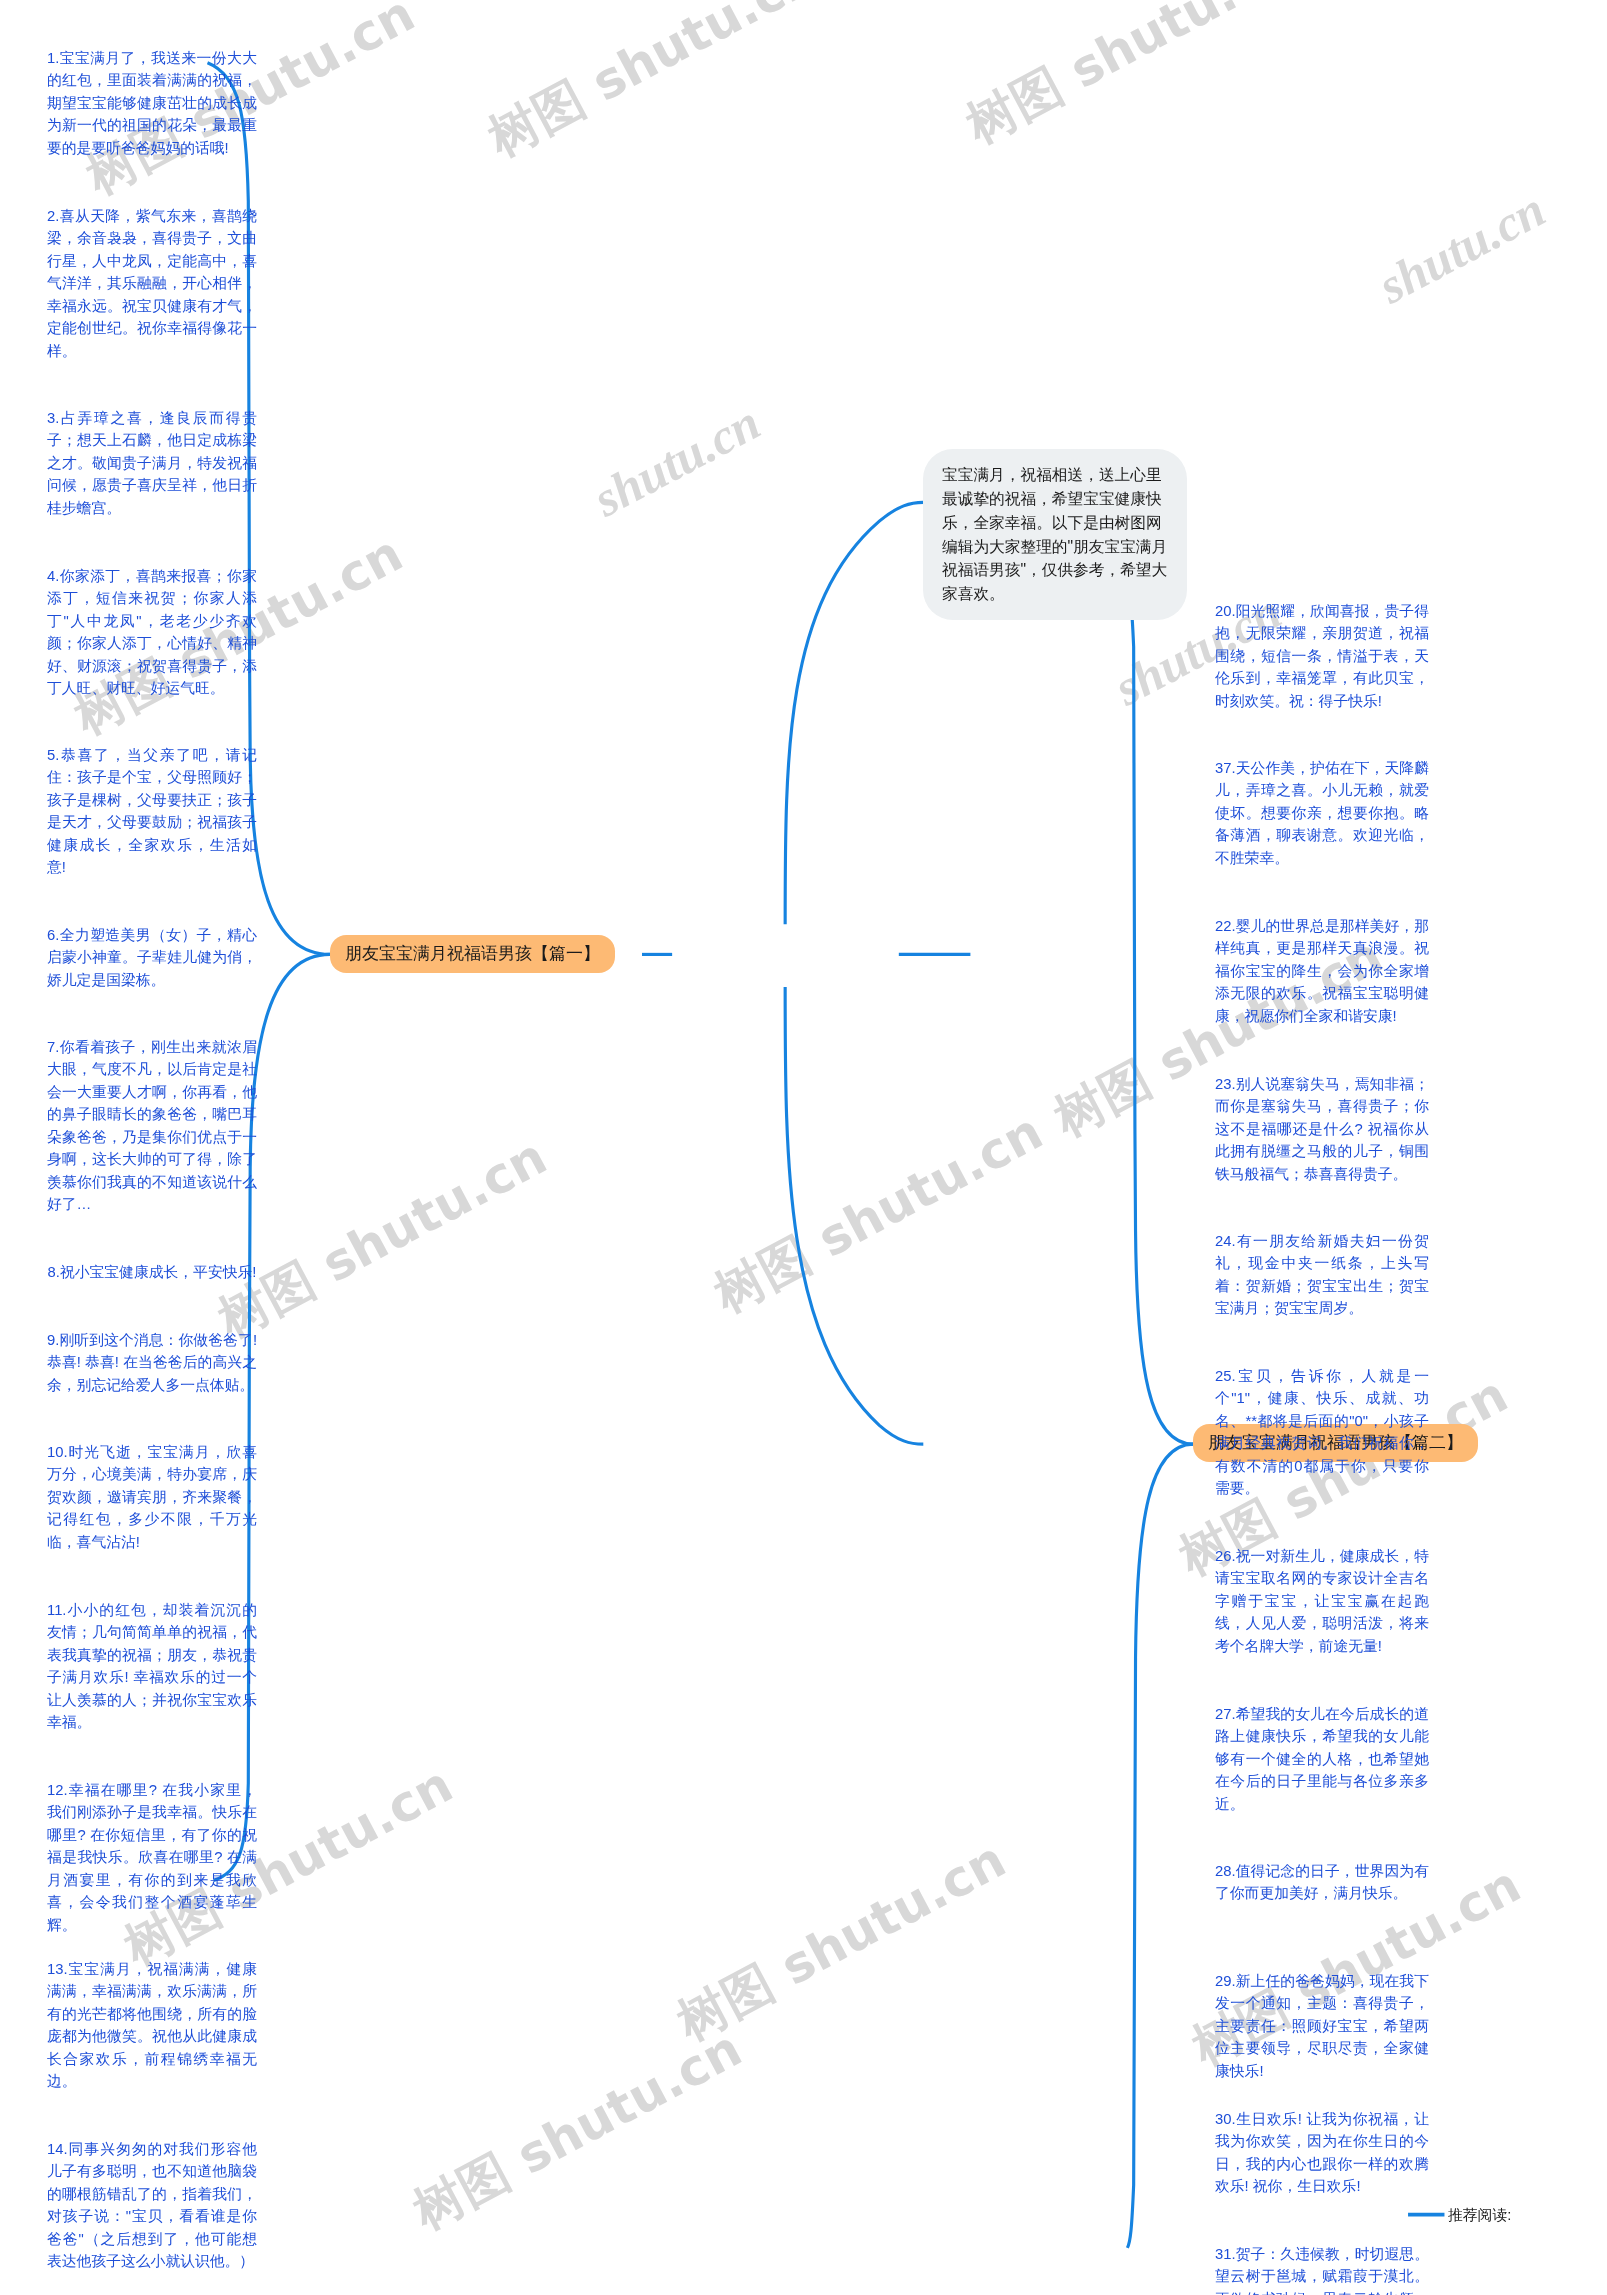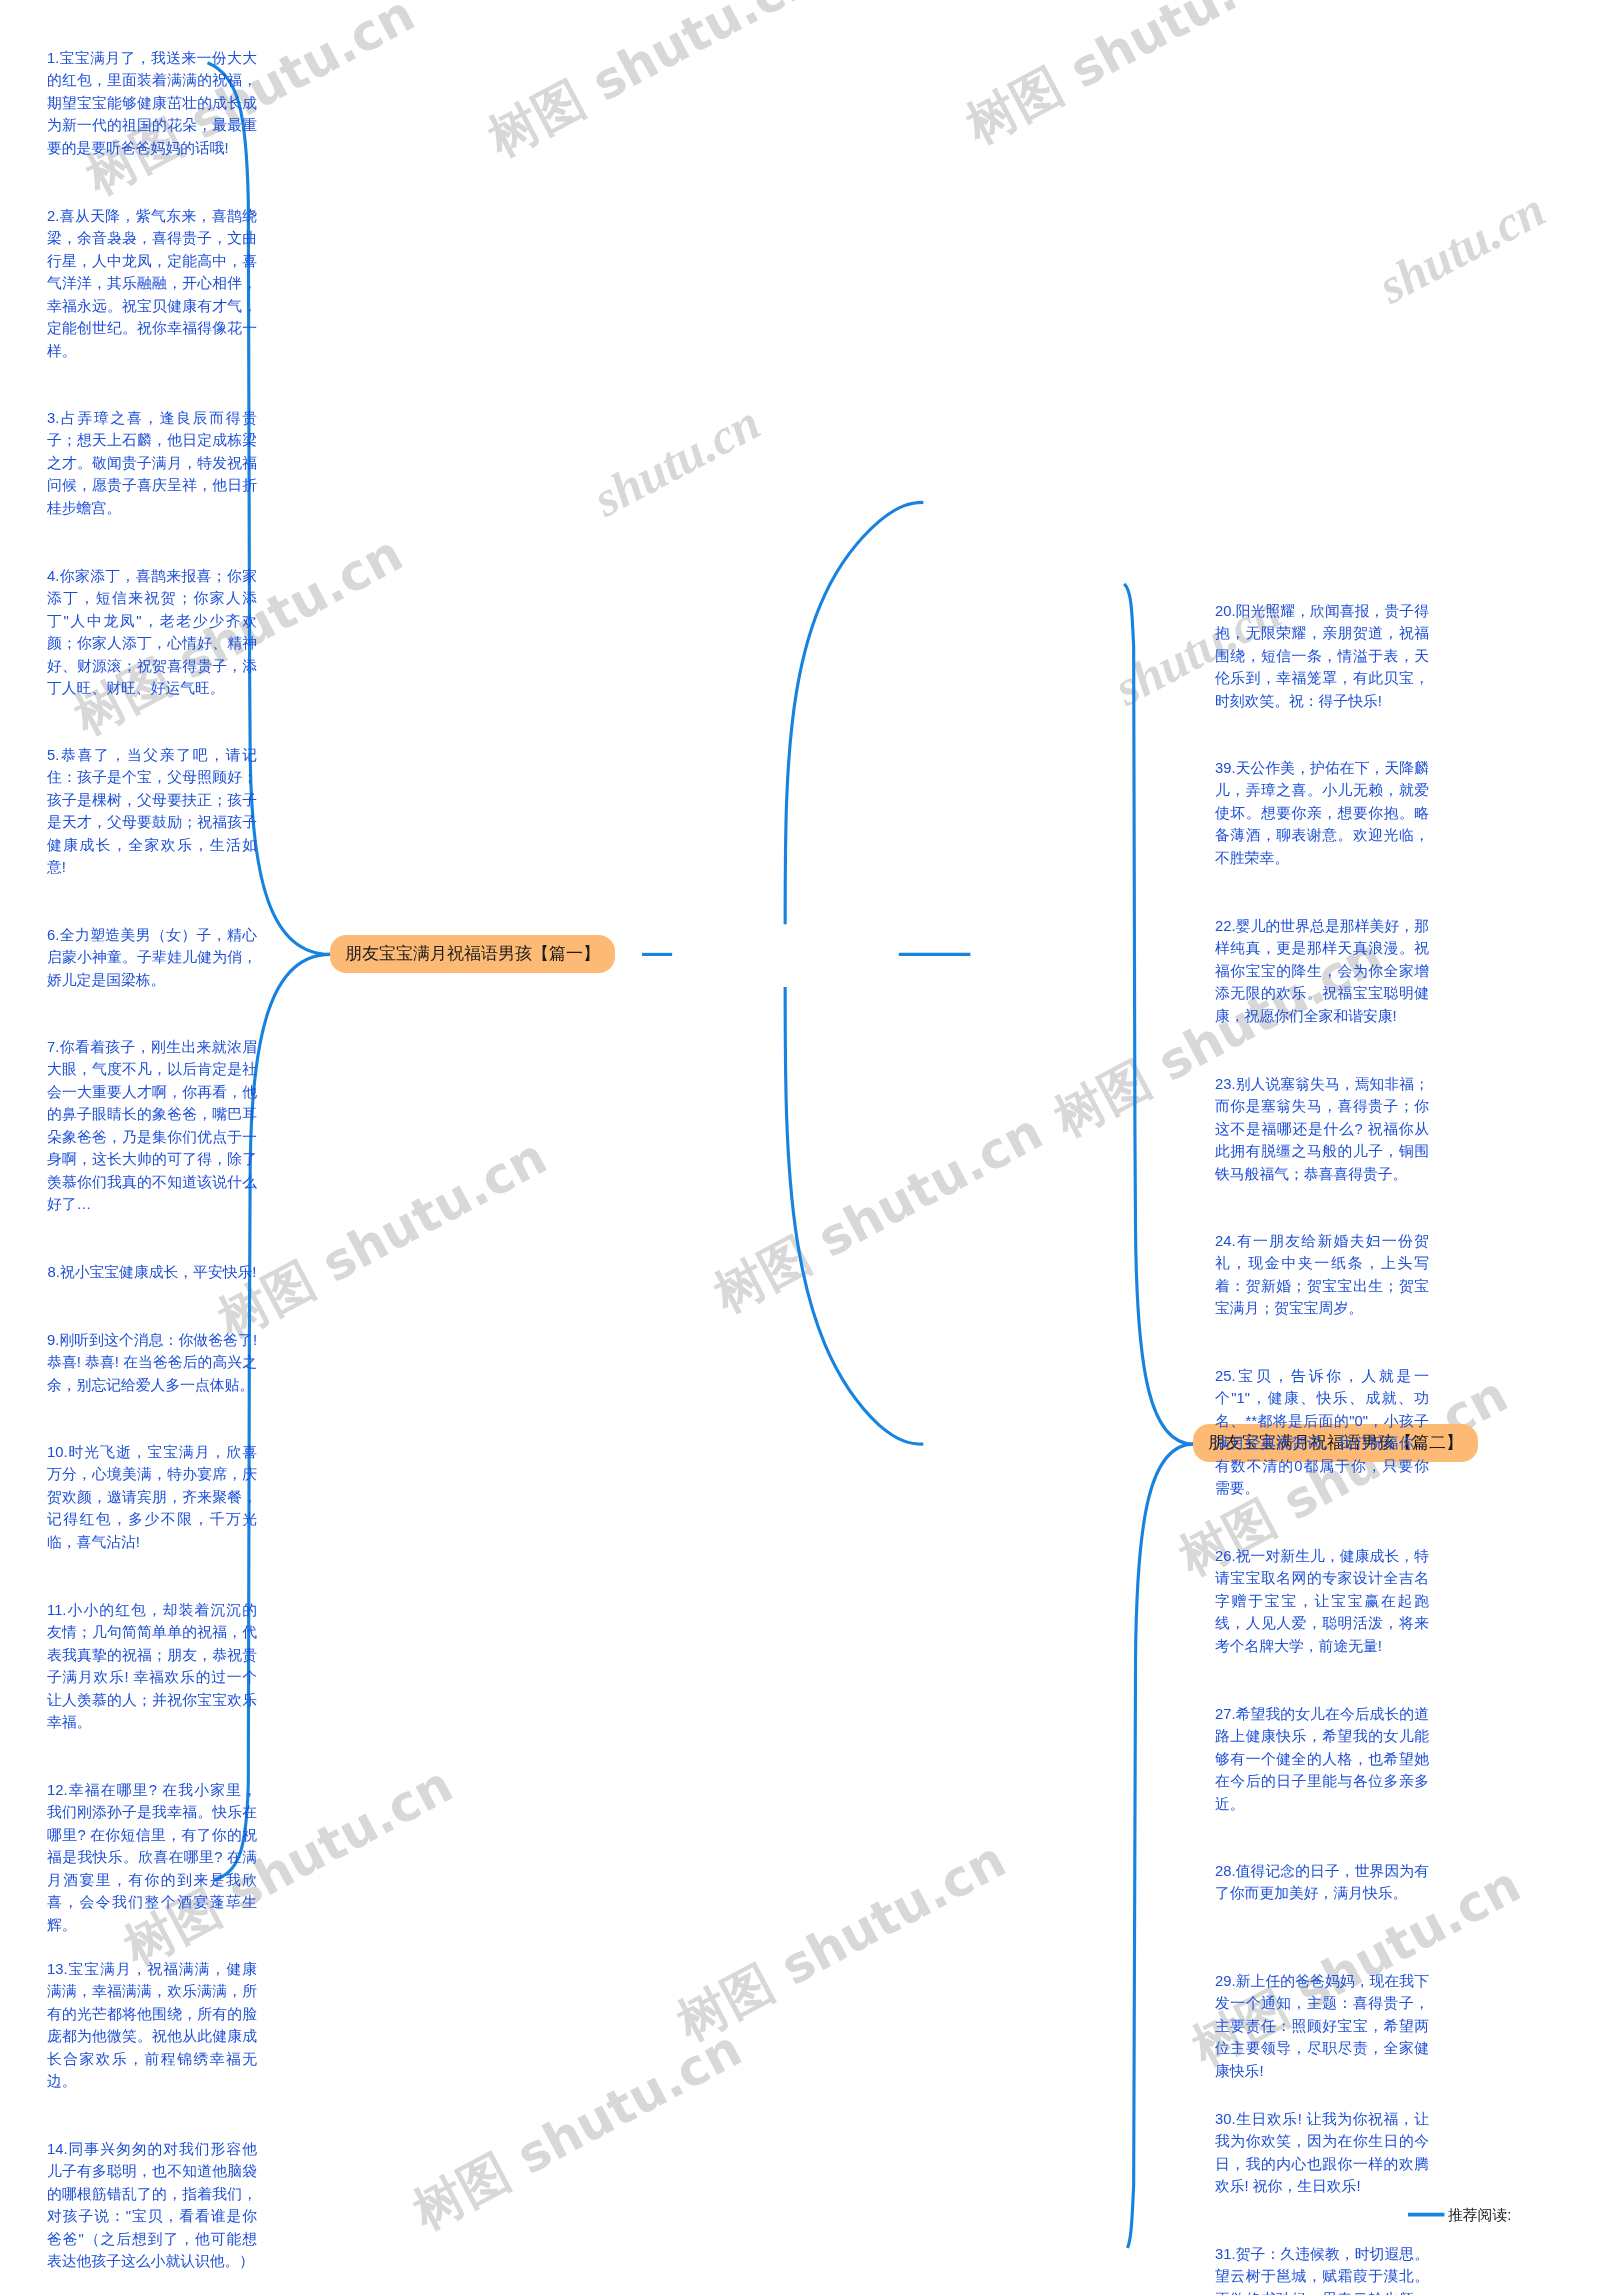--- a/index.html
+++ b/index.html
@@ -142,41 +142,44 @@
 
 
   <div class="node branch-node" style="left:330px; top:935px;">
     <span>朋友宝宝满月祝福语男孩【篇一】</span>
   </div>
 
   <div class="node branch-node" style="left:1193px; top:1424px;">
     <span>朋友宝宝满月祝福语男孩【篇二】</span>
   </div>
 
+  <div class="node summary-node" style="left:923px; top:449px;">
+    <span>宝宝满月，祝福相送，送上心里最诚挚的祝福，希望宝宝健康快乐，全家幸福。以下是由树图网编辑为大家整理的"朋友宝宝满月祝福语男孩"，仅供参考，希望大家喜欢。</span>
+  </div>
 
   <div id="left-col">
       <div class="node leaf" style="left: 47px; width: 210px; top: 47px;"><span>1.宝宝满月了，我送来一份大大的红包，里面装着满满的祝福，期望宝宝能够健康茁壮的成长成为新一代的祖国的花朵，最最重要的是要听爸爸妈妈的话哦!</span></div>
       <div class="node leaf" style="left: 47px; width: 210px; top: 205px;"><span>2.喜从天降，紫气东来，喜鹊绕梁，余音袅袅，喜得贵子，文曲行星，人中龙凤，定能高中，喜气洋洋，其乐融融，开心相伴，幸福永远。祝宝贝健康有才气，定能创世纪。祝你幸福得像花一样。</span></div>
       <div class="node leaf" style="left: 47px; width: 210px; top: 407px;"><span>3.占弄璋之喜，逢良辰而得贵子；想天上石麟，他日定成栋梁之才。敬闻贵子满月，特发祝福问候，愿贵子喜庆呈祥，他日折桂步蟾宫。</span></div>
       <div class="node leaf" style="left: 47px; width: 210px; top: 565px;"><span>4.你家添丁，喜鹊来报喜；你家添丁，短信来祝贺；你家人添丁"人中龙凤"，老老少少齐欢颜；你家人添丁，心情好、精神好、财源滚；祝贺喜得贵子，添丁人旺、财旺、好运气旺。</span></div>
       <div class="node leaf" style="left: 47px; width: 210px; top: 744px;"><span>5.恭喜了，当父亲了吧，请记住：孩子是个宝，父母照顾好；孩子是棵树，父母要扶正；孩子是天才，父母要鼓励；祝福孩子健康成长，全家欢乐，生活如意!</span></div>
       <div class="node leaf" style="left: 47px; width: 210px; top: 924px;"><span>6.全力塑造美男（女）子，精心启蒙小神童。子辈娃儿健为俏，娇儿定是国梁栋。</span></div>
       <div class="node leaf" style="left: 47px; width: 210px; top: 1036px;"><span>7.你看着孩子，刚生出来就浓眉大眼，气度不凡，以后肯定是社会一大重要人才啊，你再看，他的鼻子眼睛长的象爸爸，嘴巴耳朵象爸爸，乃是集你们优点于一身啊，这长大帅的可了得，除了羡慕你们我真的不知道该说什么好了…</span></div>
       <div class="node leaf centered" style="left: 47px; width: 210px; top: 1261px;"><span>8.祝小宝宝健康成长，平安快乐!</span></div>
       <div class="node leaf" style="left: 47px; width: 210px; top: 1329px;"><span>9.刚听到这个消息：你做爸爸了! 恭喜! 恭喜! 在当爸爸后的高兴之余，别忘记给爱人多一点体贴。</span></div>
       <div class="node leaf" style="left: 47px; width: 210px; top: 1441px;"><span>10.时光飞逝，宝宝满月，欣喜万分，心境美满，特办宴席，庆贺欢颜，邀请宾朋，齐来聚餐，记得红包，多少不限，千万光临，喜气沾沾!</span></div>
       <div class="node leaf" style="left: 47px; width: 210px; top: 1599px;"><span>11.小小的红包，却装着沉沉的友情；几句简简单单的祝福，代表我真挚的祝福；朋友，恭祝贵子满月欢乐! 幸福欢乐的过一个让人羡慕的人；并祝你宝宝欢乐幸福。</span></div>
       <div class="node leaf" style="left: 47px; width: 210px; top: 1779px;"><span>12.幸福在哪里? 在我小家里，我们刚添孙子是我幸福。快乐在哪里? 在你短信里，有了你的祝福是我快乐。欣喜在哪里? 在满月酒宴里，有你的到来是我欣喜，会令我们整个酒宴蓬荜生辉。</span></div>
       <div class="node leaf" style="left: 47px; width: 210px; top: 1958px;"><span>13.宝宝满月，祝福满满，健康满满，幸福满满，欢乐满满，所有的光芒都将他围绕，所有的脸庞都为他微笑。祝他从此健康成长合家欢乐，前程锦绣幸福无边。</span></div>
       <div class="node leaf" style="left: 47px; width: 210px; top: 2138px;"><span>14.同事兴匆匆的对我们形容他儿子有多聪明，也不知道他脑袋的哪根筋错乱了的，指着我们，对孩子说："宝贝，看看谁是你爸爸"（之后想到了，他可能想表达他孩子这么小就认识他。）</span></div>
     </div>
 
   <div id="right-col">
       <div class="node leaf" style="left: 1215px; width: 214px; top: 600px;"><span>20.阳光照耀，欣闻喜报，贵子得抱，无限荣耀，亲朋贺道，祝福围绕，短信一条，情溢于表，天伦乐到，幸福笼罩，有此贝宝，时刻欢笑。祝：得子快乐!</span></div>
-      <div class="node leaf" style="left: 1215px; width: 214px; top: 757px;"><span>39.天公作美，护佑在下，天降麟儿，弄璋之喜。小儿无赖，就爱使坏。想要你亲，想要你抱。略备薄酒，聊表谢意。欢迎光临，不胜荣幸。</span></div>
+      <div class="node leaf" style="left: 1215px; width: 214px; top: 757px;"><span>37.天公作美，护佑在下，天降麟儿，弄璋之喜。小儿无赖，就爱使坏。想要你亲，想要你抱。略备薄酒，聊表谢意。欢迎光临，不胜荣幸。</span></div>
       <div class="node leaf" style="left: 1215px; width: 214px; top: 915px;"><span>22.婴儿的世界总是那样美好，那样纯真，更是那样天真浪漫。祝福你宝宝的降生，会为你全家增添无限的欢乐。祝福宝宝聪明健康，祝愿你们全家和谐安康!</span></div>
       <div class="node leaf" style="left: 1215px; width: 214px; top: 1073px;"><span>23.别人说塞翁失马，焉知非福；而你是塞翁失马，喜得贵子；你这不是福哪还是什么? 祝福你从此拥有脱缰之马般的儿子，铜围铁马般福气；恭喜喜得贵子。</span></div>
       <div class="node leaf" style="left: 1215px; width: 214px; top: 1230px;"><span>24.有一朋友给新婚夫妇一份贺礼，现金中夹一纸条，上头写着：贺新婚；贺宝宝出生；贺宝宝满月；贺宝宝周岁。</span></div>
       <div class="node leaf" style="left: 1215px; width: 214px; top: 1365px;"><span>25.宝贝，告诉你，人就是一个"1"，健康、快乐、成就、功名、**都将是后面的"0"，小孩子满月经典祝贺词。我们祝福你，有数不清的0都属于你，只要你需要。</span></div>
       <div class="node leaf" style="left: 1215px; width: 214px; top: 1545px;"><span>26.祝一对新生儿，健康成长，特请宝宝取名网的专家设计全吉名字赠于宝宝，让宝宝赢在起跑线，人见人爱，聪明活泼，将来考个名牌大学，前途无量!</span></div>
       <div class="node leaf" style="left: 1215px; width: 214px; top: 1703px;"><span>27.希望我的女儿在今后成长的道路上健康快乐，希望我的女儿能够有一个健全的人格，也希望她在今后的日子里能与各位多亲多近。</span></div>
       <div class="node leaf" style="left: 1215px; width: 214px; top: 1860px;"><span>28.值得记念的日子，世界因为有了你而更加美好，满月快乐。</span></div>
       <div class="node leaf" style="left: 1215px; width: 214px; top: 1950px; margin-top: 20px;"><span>29.新上任的爸爸妈妈，现在我下发一个通知，主题：喜得贵子，主要责任：照顾好宝宝，希望两位主要领导，尽职尽责，全家健康快乐!</span></div>
       <div class="node leaf" style="left: 1215px; width: 214px; top: 2108px;"><span>30.生日欢乐! 让我为你祝福，让我为你欢笑，因为在你生日的今日，我的内心也跟你一样的欢腾欢乐! 祝你，生日欢乐!</span></div>
       <div class="node leaf" style="left: 1215px; width: 214px; top: 2243px;"><span>31.贺子：久违候教，时切遐思。望云树于邕城，赋霜葭于漠北。正欲修书驰候，思奉云翰先颂。披诵之余，敬悉阁下得占弄璋之喜。想天上石麟，他日定属栋梁之器。曷胜额颂，兹奉上（礼物名称），伏维笑纳。肃贺麟喜。并颂俪安。</span></div>

